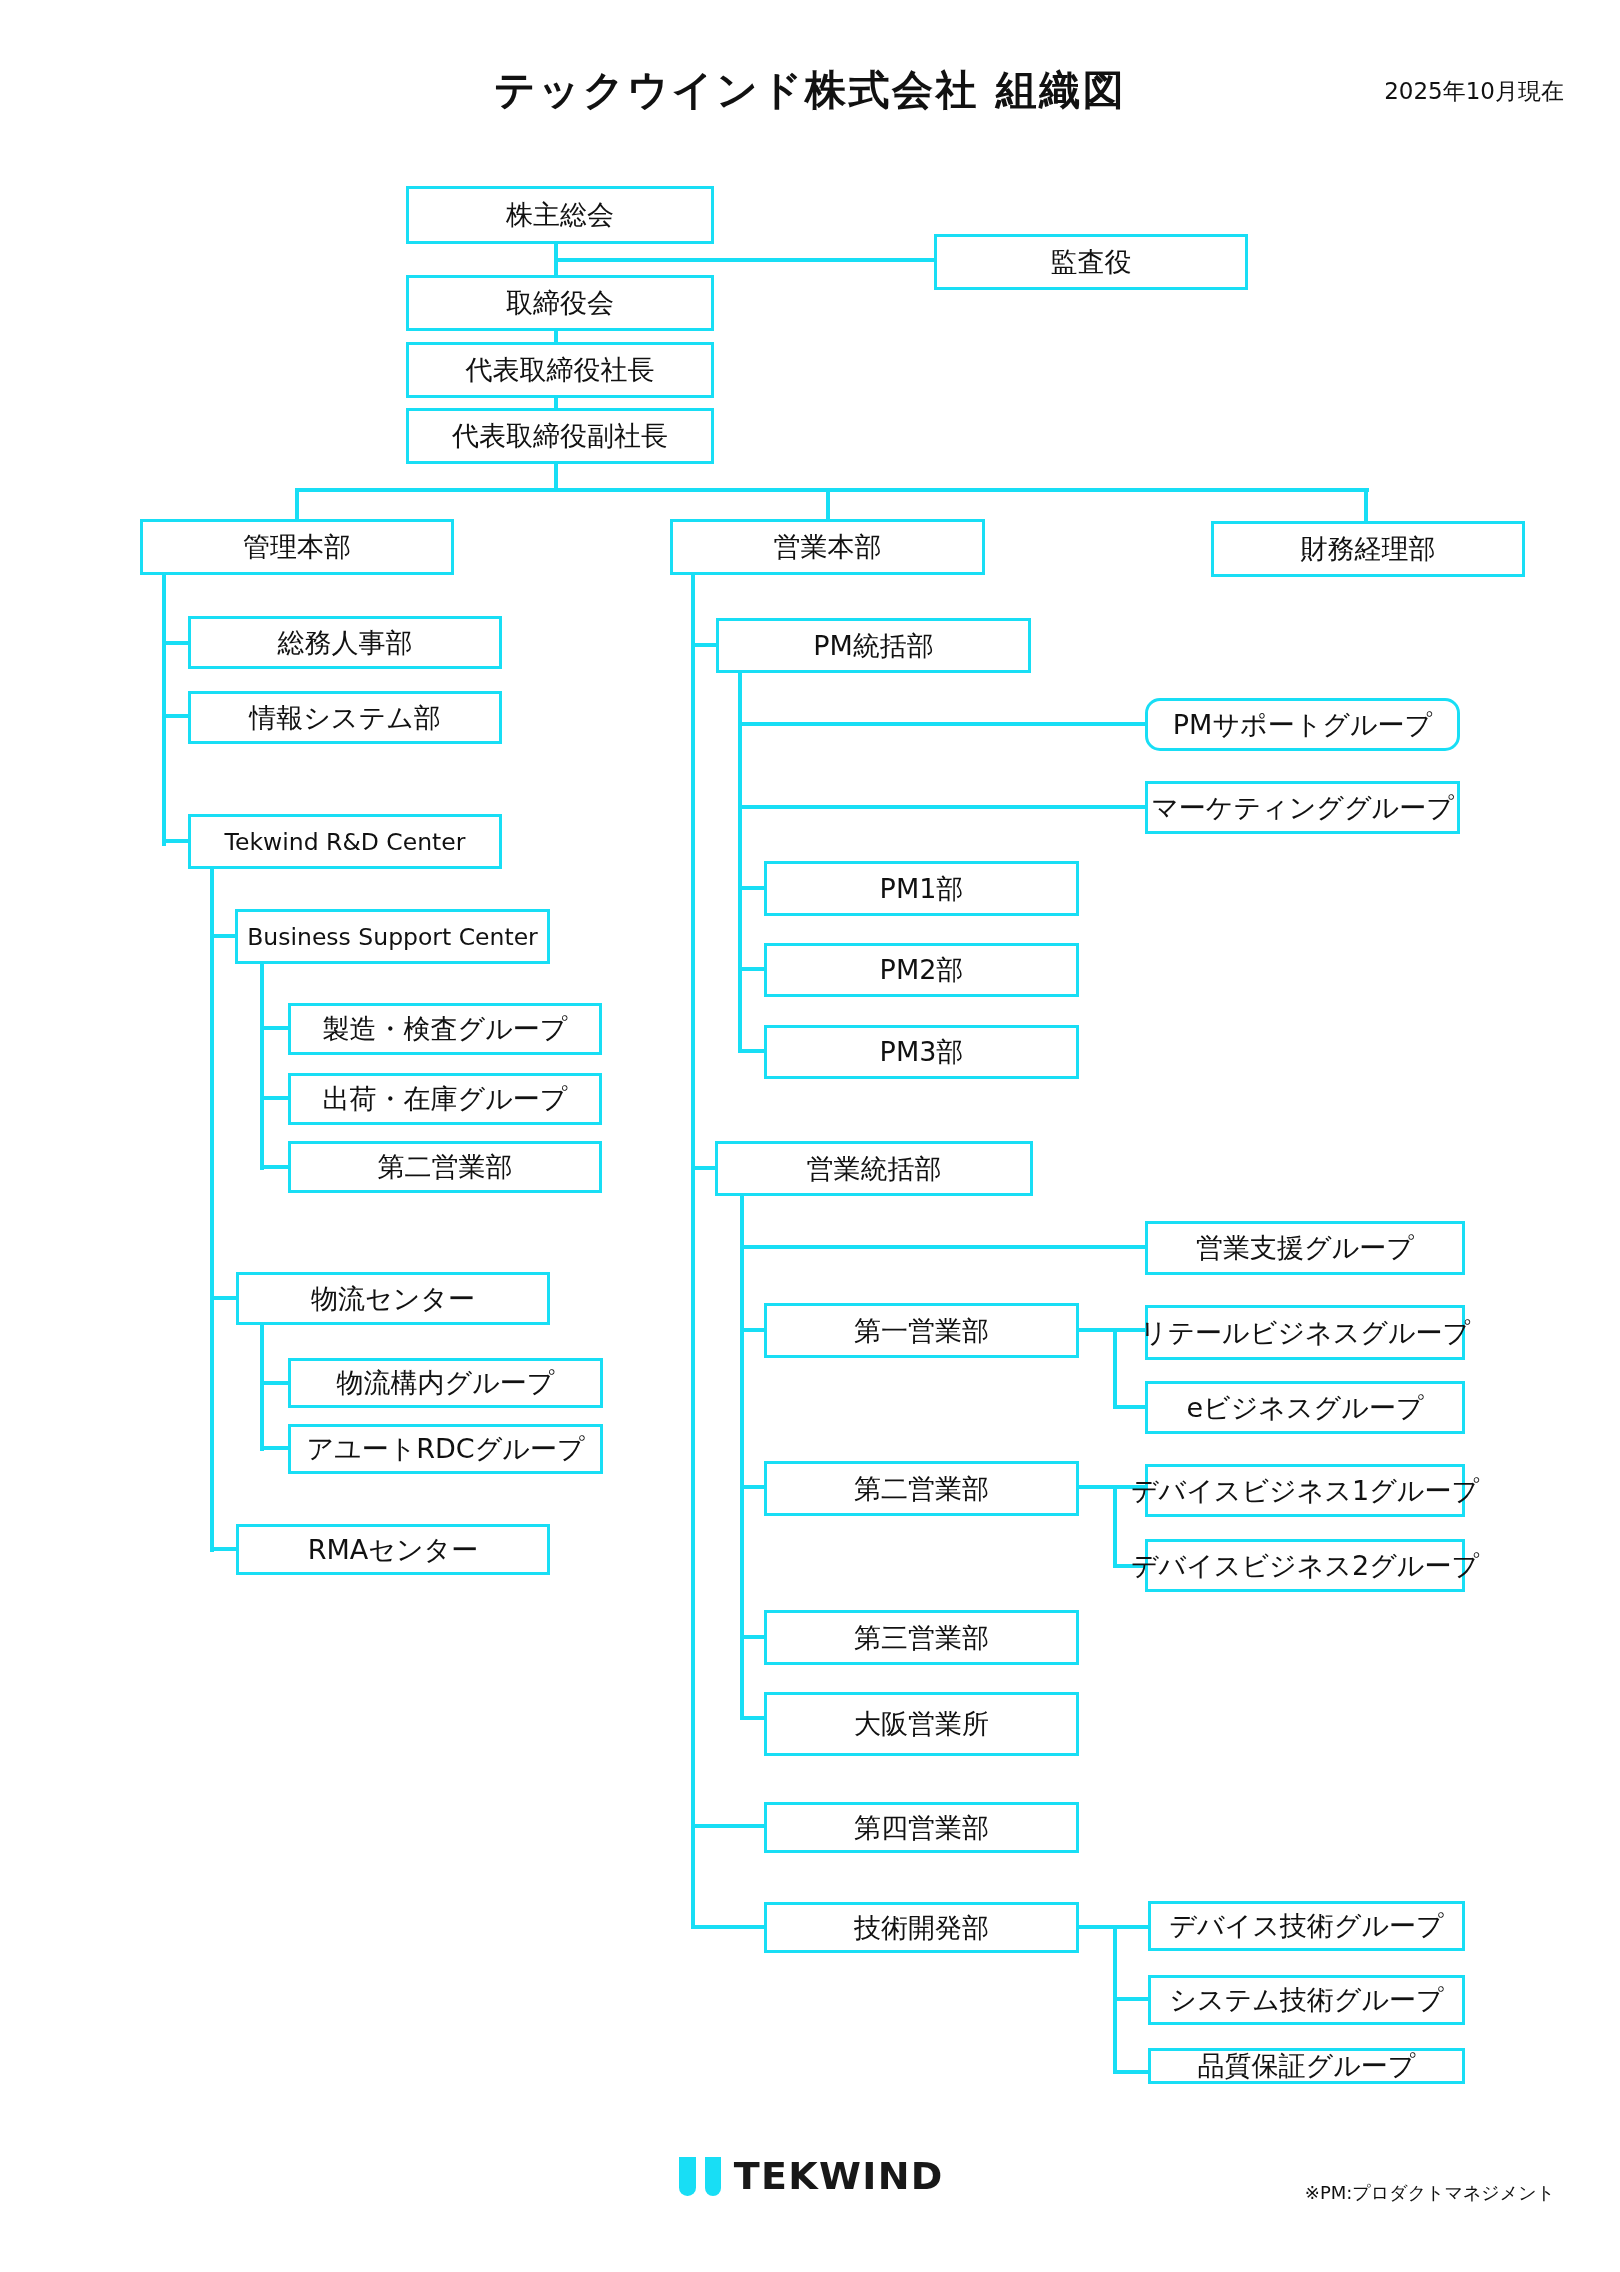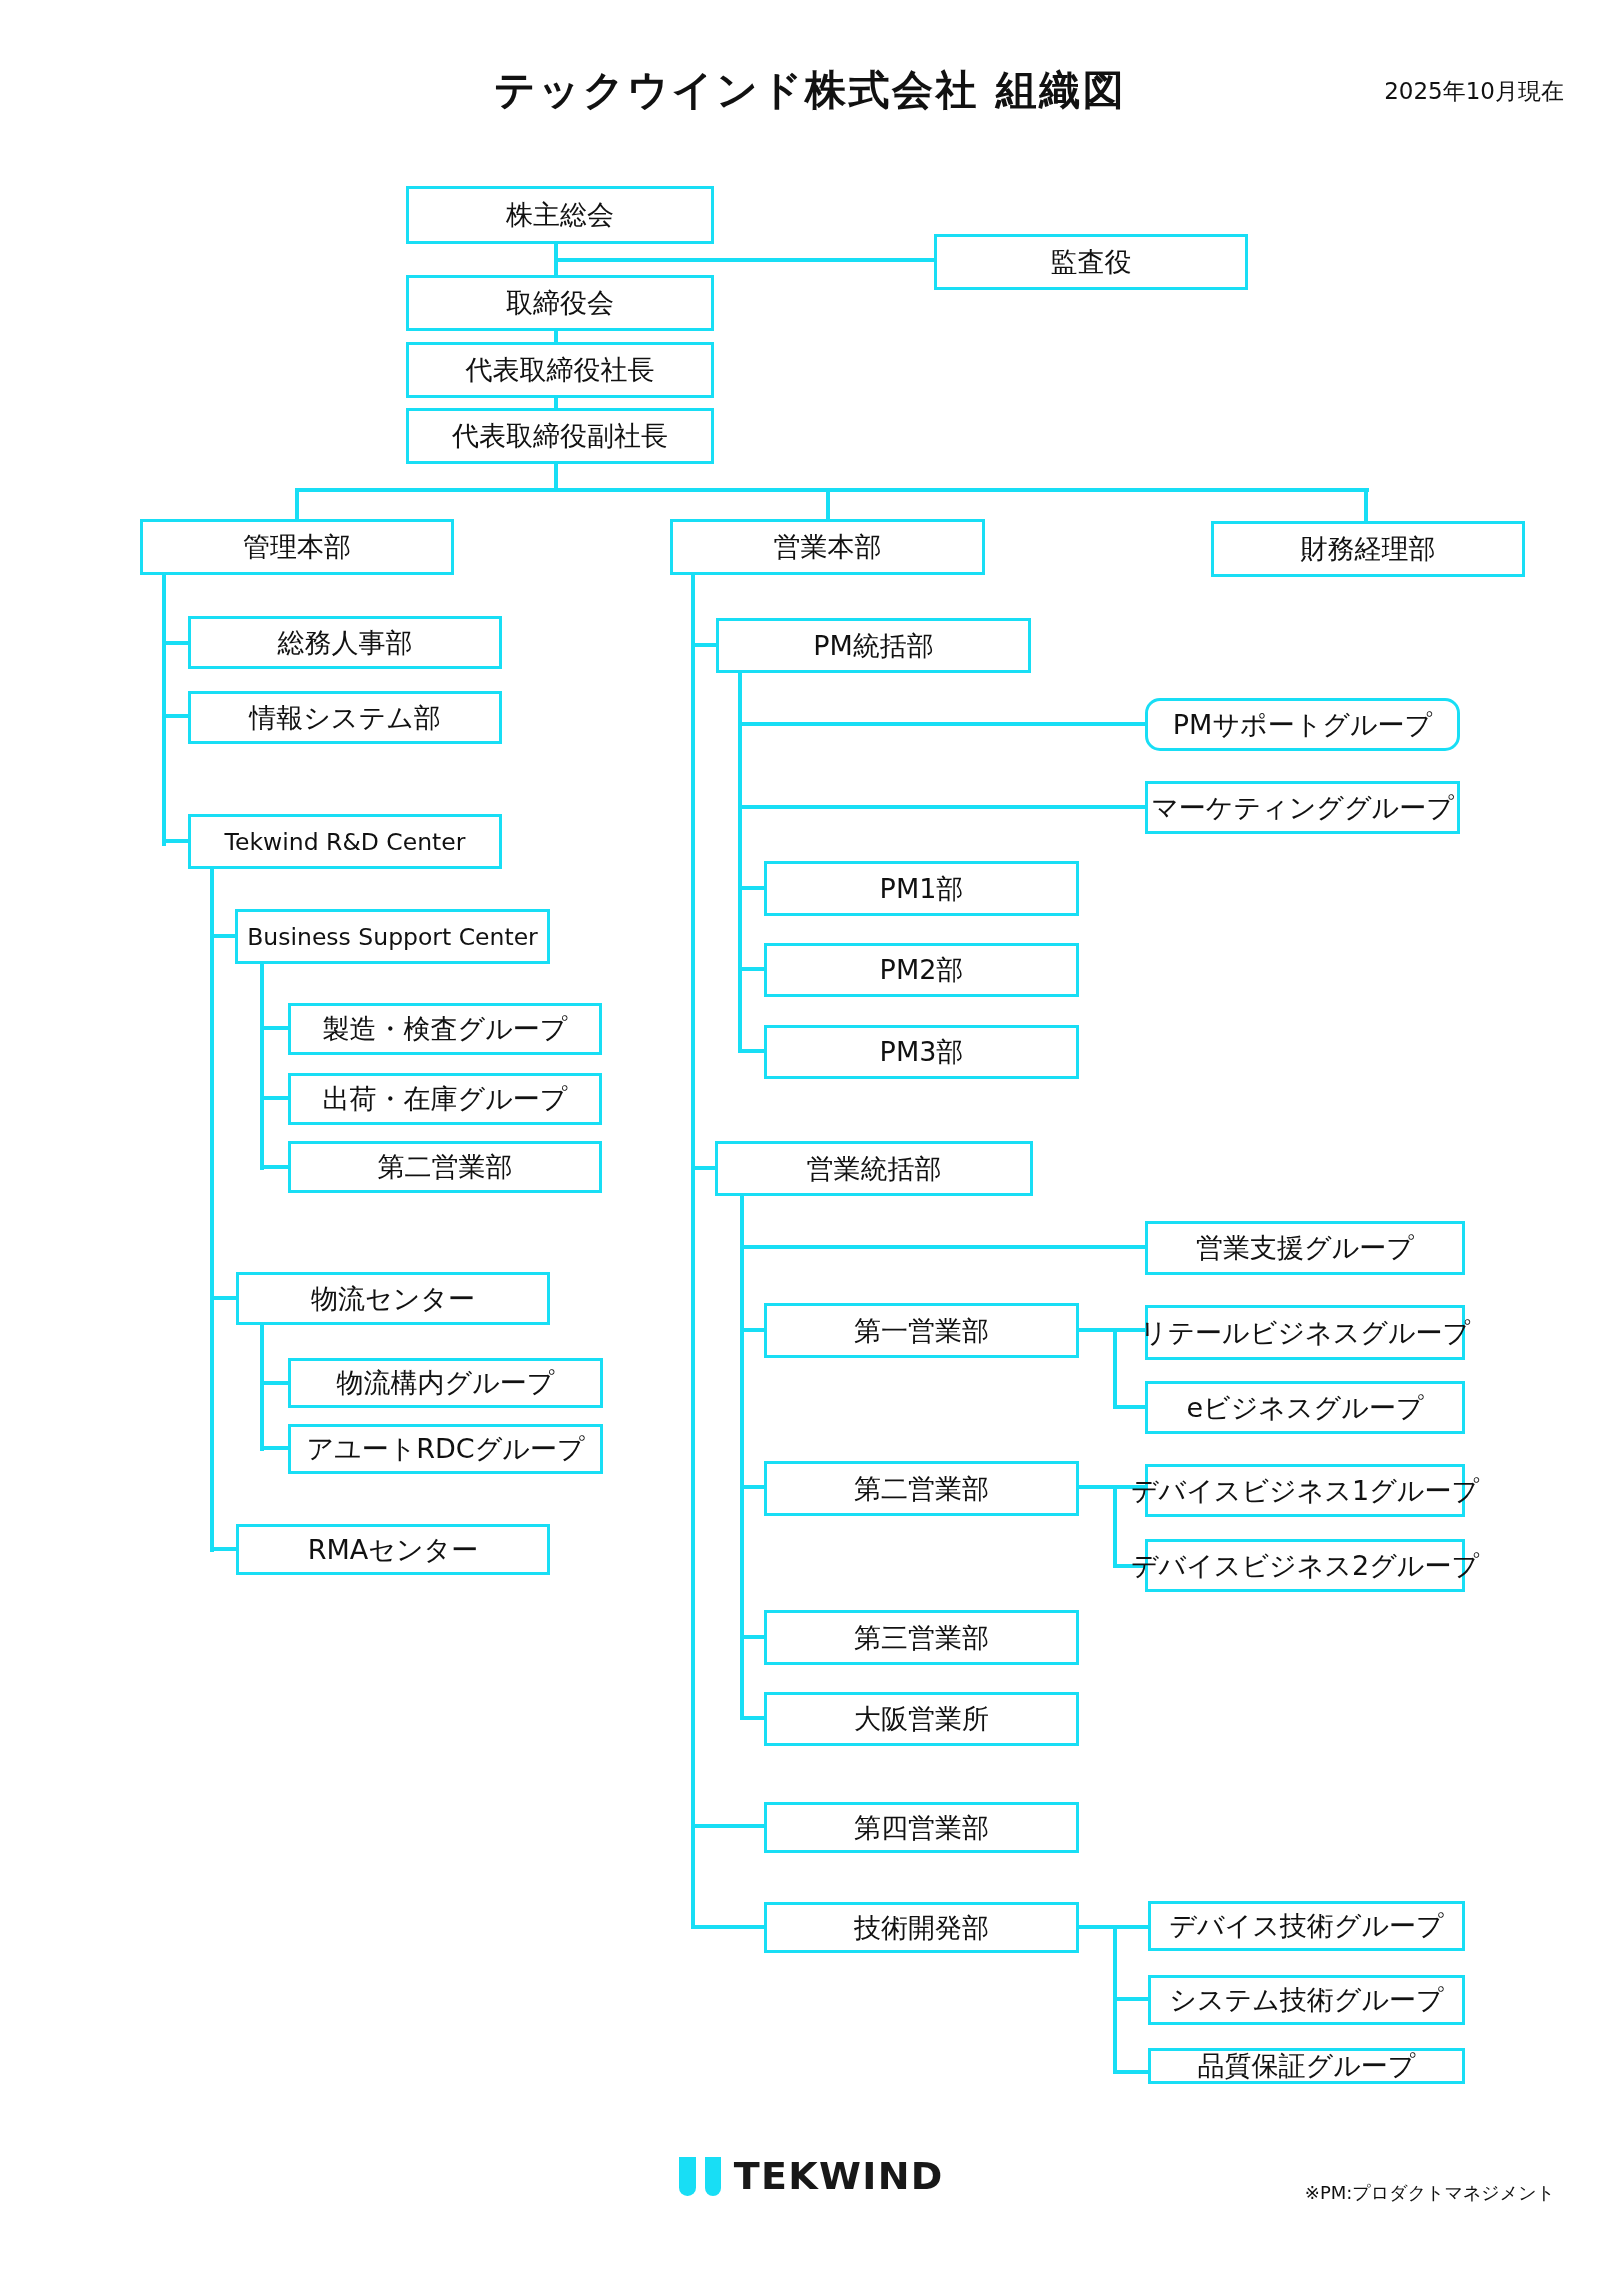--- a/index.html
+++ b/index.html
@@ -113,21 +113,21 @@
 
   <div class="node" style="left:715px;top:1141px;width:318px;height:55px;">営業統括部</div>
   <div class="node" style="left:1145px;top:1221px;width:320px;height:54px;">営業支援グループ</div>
   <div class="node" style="left:764px;top:1303px;width:315px;height:55px;">第一営業部</div>
   <div class="node" style="left:1145px;top:1305px;width:320px;height:55px;">リテールビジネスグループ</div>
   <div class="node" style="left:1145px;top:1381px;width:320px;height:53px;">eビジネスグループ</div>
   <div class="node" style="left:764px;top:1461px;width:315px;height:55px;">第二営業部</div>
   <div class="node" style="left:1145px;top:1464px;width:320px;height:53px;">デバイスビジネス1グループ</div>
   <div class="node" style="left:1145px;top:1539px;width:320px;height:53px;">デバイスビジネス2グループ</div>
   <div class="node" style="left:764px;top:1610px;width:315px;height:55px;">第三営業部</div>
-  <div class="node" style="left:764px;top:1692px;width:315px;height:54px;">大阪営業所</div>
+  <div class="node" style="left:764px;top:1692px;width:315px;height:64px;">大阪営業所</div>
   <div class="node" style="left:764px;top:1802px;width:315px;height:51px;">第四営業部</div>
   <div class="node" style="left:764px;top:1902px;width:315px;height:51px;">技術開発部</div>
   <div class="node" style="left:1148px;top:1901px;width:317px;height:50px;">デバイス技術グループ</div>
   <div class="node" style="left:1148px;top:1975px;width:317px;height:50px;">システム技術グループ</div>
   <div class="node" style="left:1148px;top:2048px;width:317px;height:36px;">品質保証グループ</div>
 
   <div class="logo">
     <span class="logo-bar"></span>
     <span class="logo-bar"></span>
     <span class="logo-text">TEKWIND</span>

